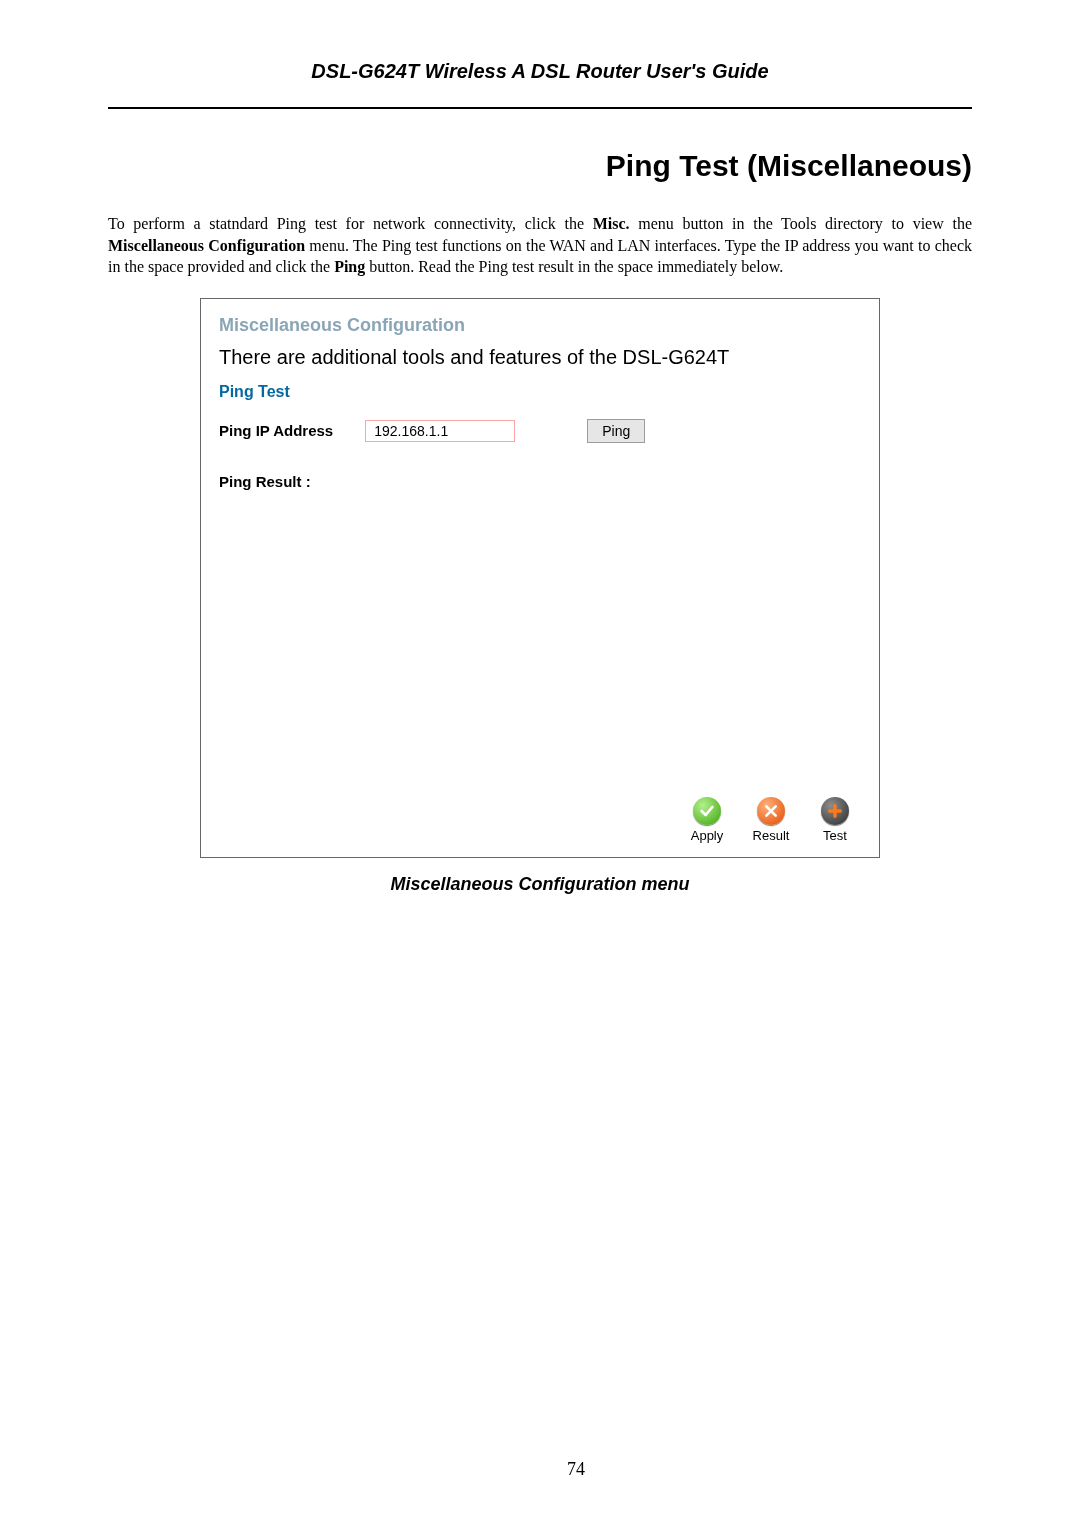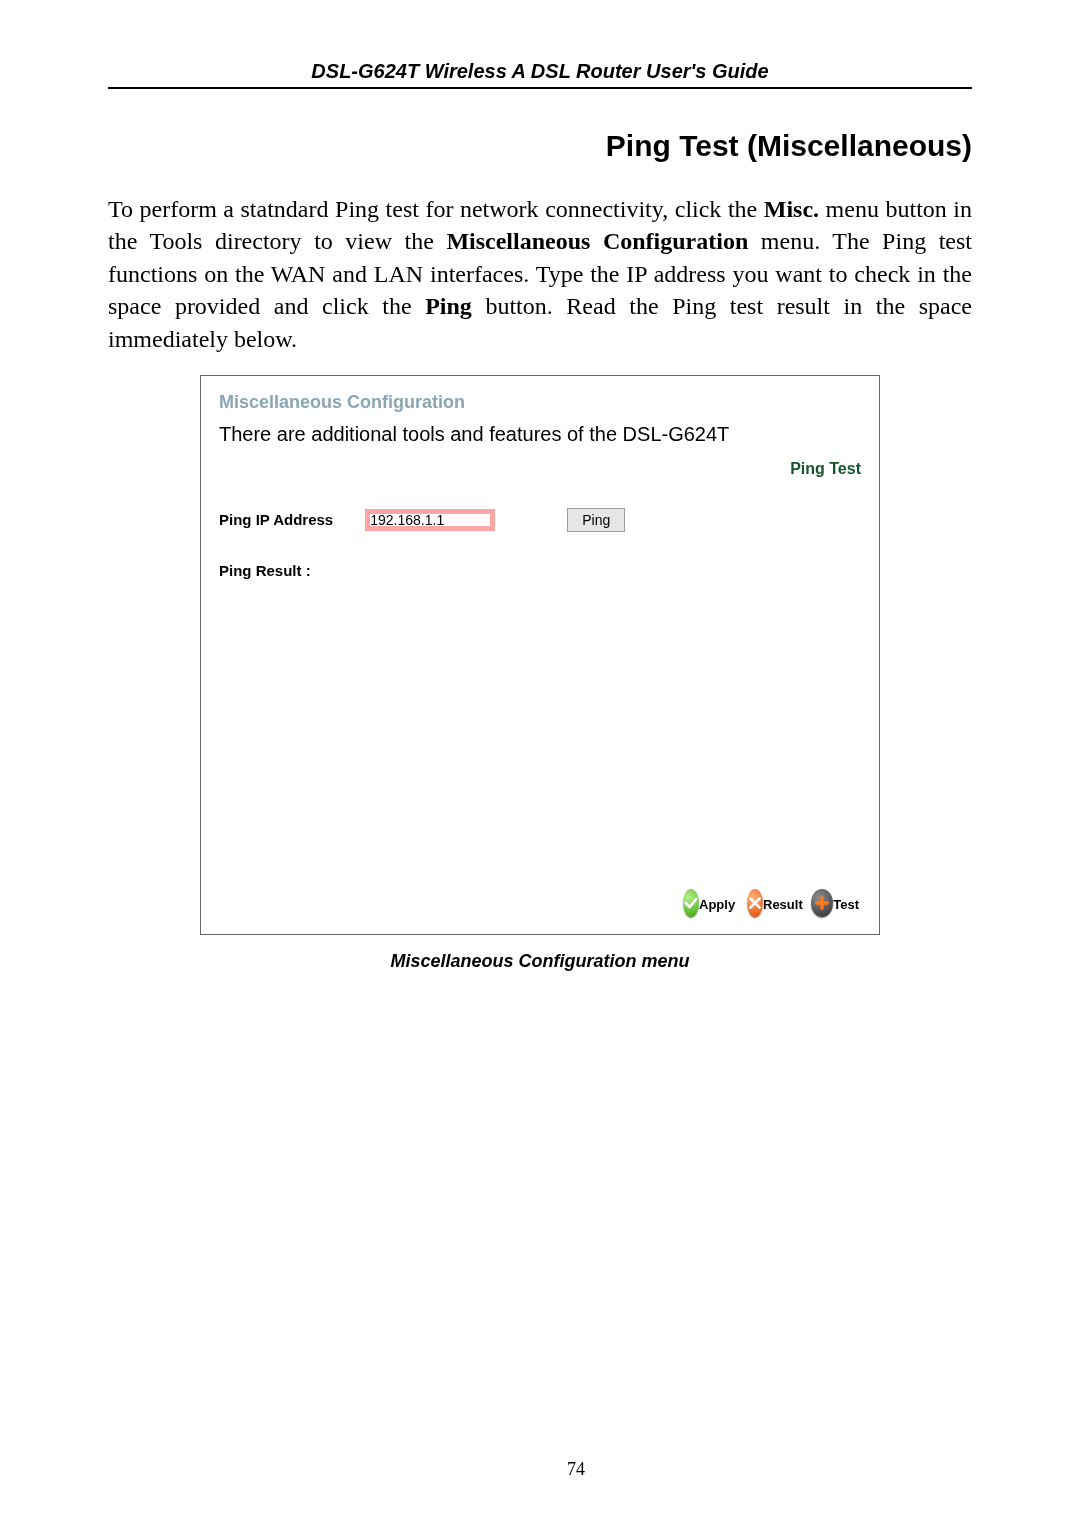--- a/index.html
+++ b/index.html
@@ -16,34 +16,34 @@
     width: 1080px;
     height: 1528px;
     padding: 60px 108px 40px 108px; 
     position: relative;
   }
   .doc-header {
     text-align: center;
     font-style: italic;
     font-weight: bold;
     font-size: 20px;
-    padding-bottom: 4px;
+    padding-bottom: 24px;
     border-bottom: 2px solid #000;
     margin-bottom: 40px;
     font-family: Arial, Helvetica, sans-serif;
   }
   h2.section-title {
     font-family: Arial, Helvetica, sans-serif;
     font-weight: bold;
     font-size: 30px;
     margin: 0 0 30px 0;
     text-align: right;
   }
   p.body-text {
-    font-size: 24px;
+    font-size: 16px;
     line-height: 1.35;
     text-align: justify;
     margin: 12px 0 14px 0;
   }
   p.body-text b { font-weight: bold; }
 
   .screenshot-wrapper {
     width: 680px;
     margin: 20px auto 10px auto;
   }
@@ -61,43 +61,42 @@
     color: #8aa6b6;
     font-weight: bold;
     font-size: 18px;
     margin-bottom: 10px;
   }
   .panel-desc {
     font-size: 20px;
     margin-bottom: 14px;
   }
   .ping-title {
-    color: #14532d;
+    color: #0369a1;
     font-weight: bold;
     font-size: 16px;
-    margin-bottom: 30px;
-    text-align: right;
+    margin-bottom: 18px;
   }
   .ping-row {
     display: flex;
     align-items: center;
     gap: 32px;
     margin-bottom: 30px;
   }
   .ping-label {
     font-weight: bold;
     font-size: 15px;
   }
   .ip-input {
-    width: 130px;
+    width: 150px;
     height: 22px;
     font-family: Arial, Helvetica, sans-serif;
     font-size: 14px;
-    padding: 1px 0;
-    border: 5px solid #fca5a5;
+    padding: 1px 8px;
+    border: 1px solid #fca5a5;
     box-sizing: border-box;
   }
   .ping-button {
     height: 24px;
     padding: 1px 14px;
     font-family: Arial, Helvetica, sans-serif;
     font-size: 14px;
     background: #e6e6e6;
     border: 1px solid #9c9c9c;
     cursor: pointer;
@@ -110,22 +109,23 @@
 
   .action-bar {
     position: absolute;
     bottom: 14px;
     right: 20px;
     display: flex;
     gap: 16px;
   }
   .action-item {
     display: flex;
+    flex-direction: column;
     align-items: center;
-    font-weight: bold;
+    font-weight: normal;
     font-size: 13px;
     font-family: Arial, Helvetica, sans-serif;
     cursor: pointer;
     width: 48px;
   }
   .action-item .circle {
     width: 28px;
     height: 28px;
     border-radius: 50%;
     display: flex;

